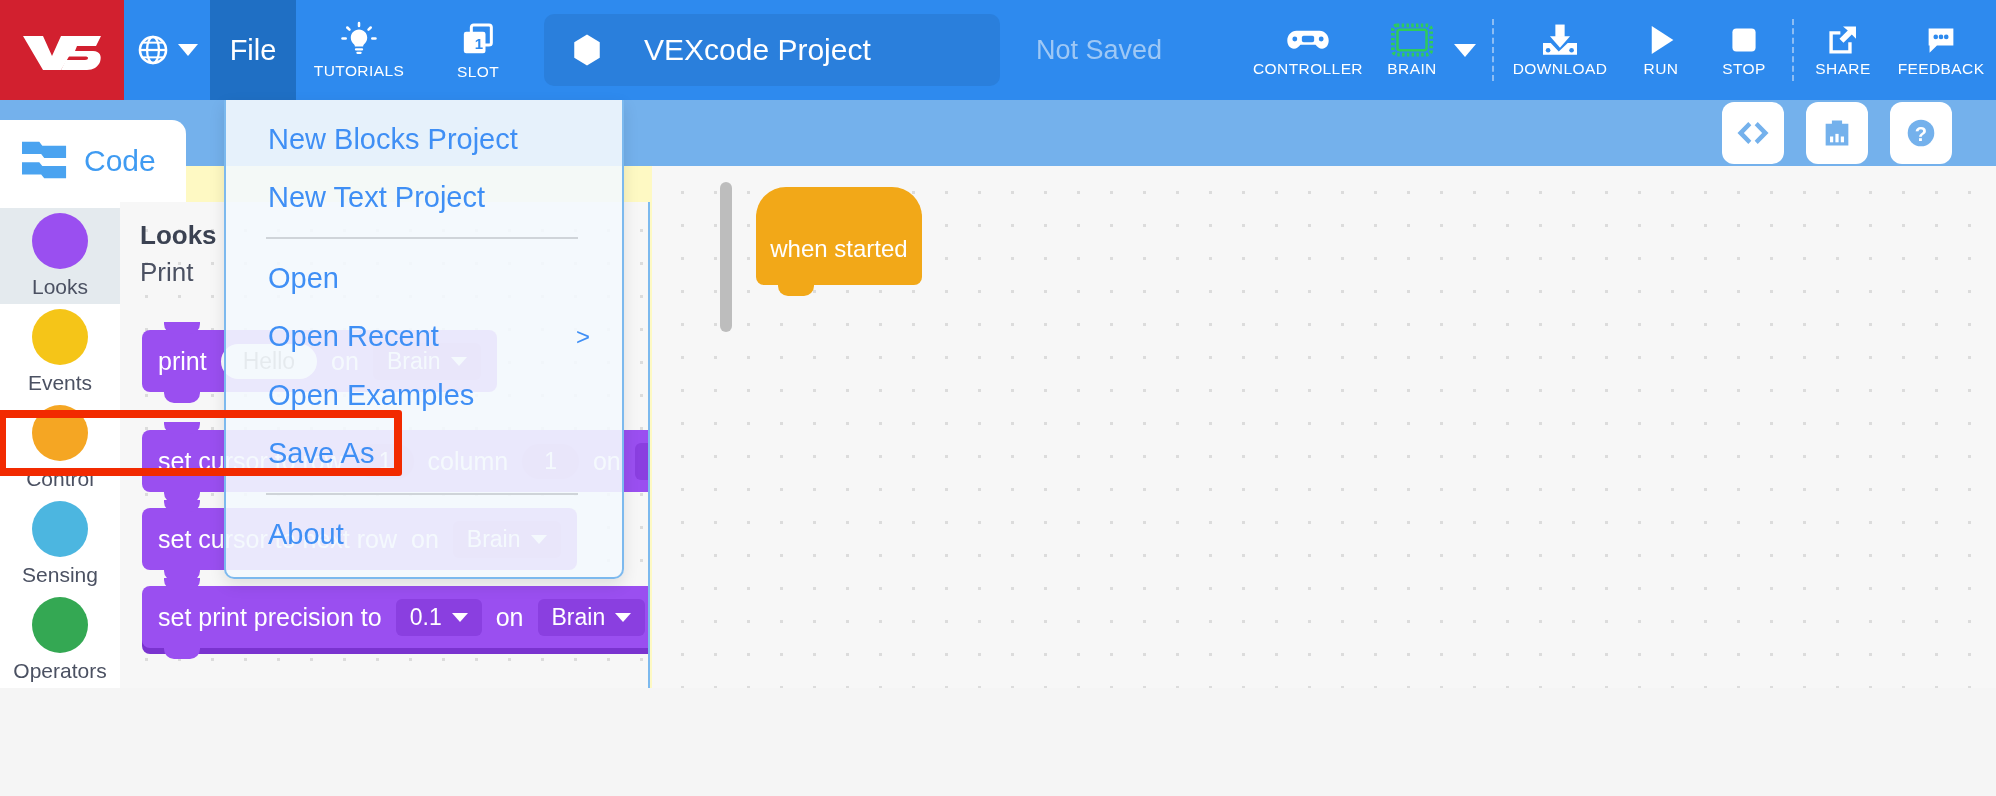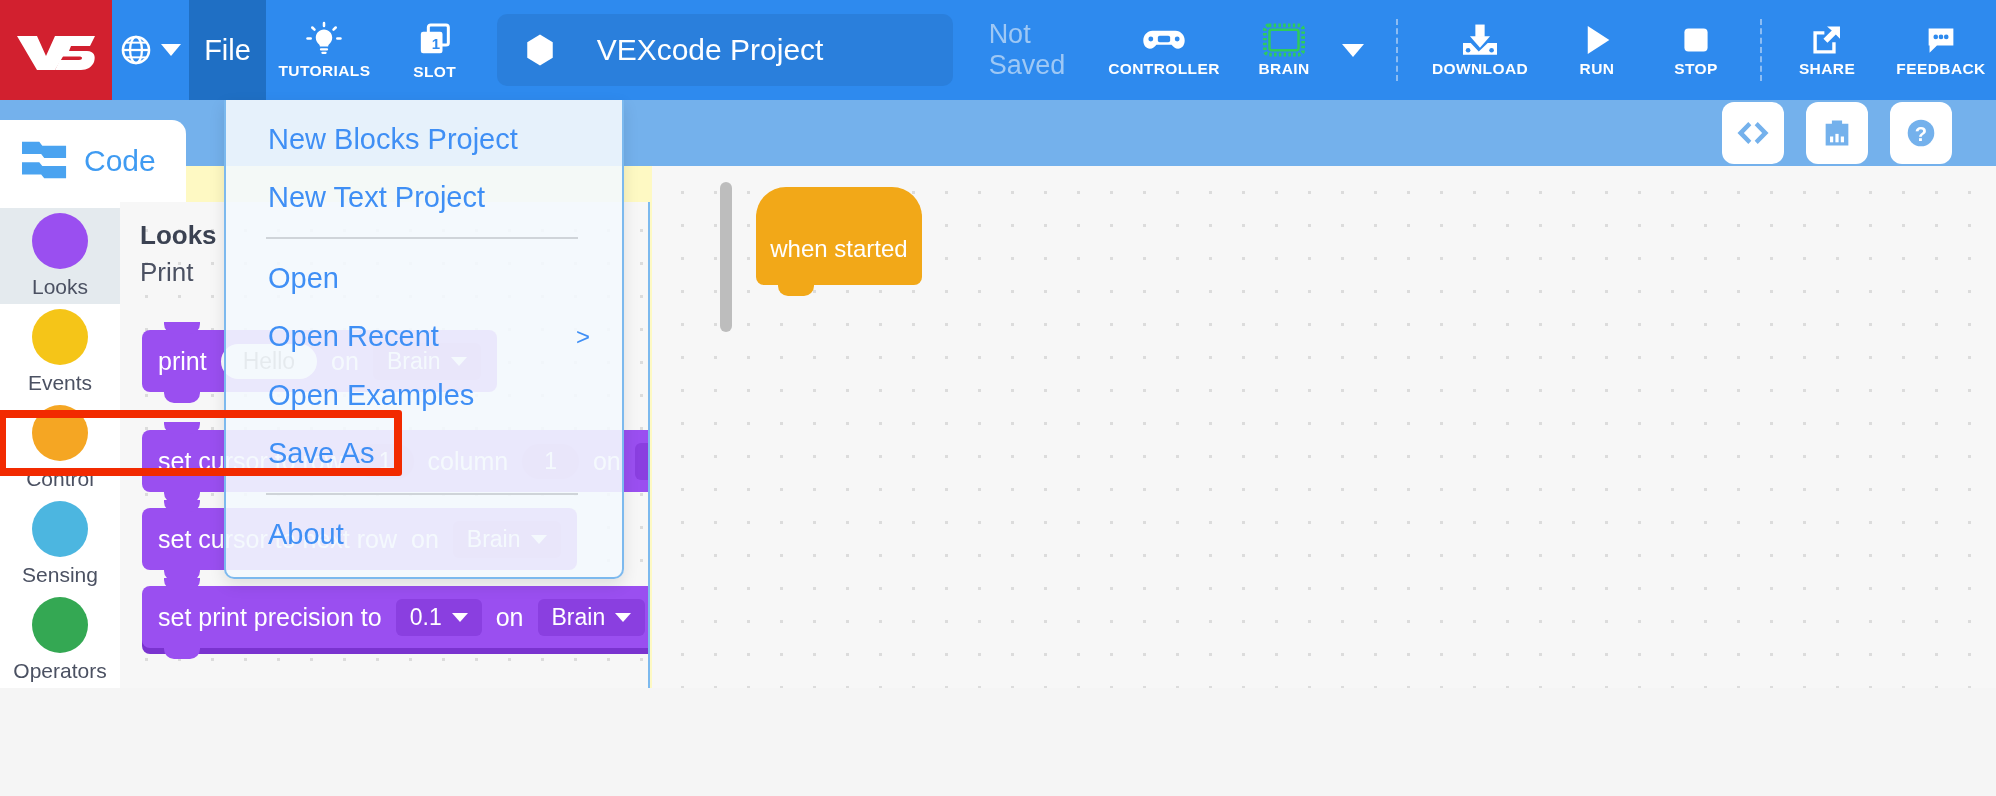--- a/index.html
+++ b/index.html
@@ -25,31 +25,31 @@
     width: 86px; display: flex; align-items: center; justify-content: center; gap: 8px;
   }
   .tb-file {
     width: 86px; background: #1f6fc4; display: flex; align-items: center; justify-content: center;
     color: #fff; font-size: 29px; font-weight: 400;
   }
   .tb-item {
     display: flex; flex-direction: column; align-items: center; justify-content: center;
     padding: 0 16px; color: #fff; gap: 3px; min-width: 64px;
   }
-  .tb-item .lbl { font-size: 15.5px; font-weight: bold; letter-spacing: .4px; }
+  .tb-item .lbl { font-size: 15.5px; font-weight: normal; letter-spacing: .4px; }
   .tb-tutorials { width: 126px; }
   .tb-slot { width: 112px; }
   .tb-project {
     margin-left: 10px; height: 72px; align-self: center;
     background: #2a7fdc; border-radius: 10px; display:flex; align-items:center;
     padding: 0 26px; gap: 40px; min-width: 456px;
   }
   .tb-project .ptitle { color: #fff; font-size: 30px; }
   .tb-notsaved { color: #9ec8f5; font-size: 27px; margin-left: 36px; align-self:center; }
-  .tb-right { margin-left: auto; display: flex; align-items: stretch; gap: 16px; }
+  .tb-right { margin-left: auto; display: flex; align-items: stretch; }
   .tb-sep { width: 0; border-left: 2px dashed #8dbdf3; align-self: center; height: 62px; margin: 0 6px; }
   .brain-caret { display:flex; align-items:center; padding-right:10px; }
   .tb-controller { width: 124px; }
   .tb-brain { width: 84px; }
   .tb-download { width: 120px; }
   .tb-run { width: 82px; }
   .tb-stop { width: 84px; }
   .tb-share { width: 86px; }
   .tb-feedback { width: 110px; }
 

